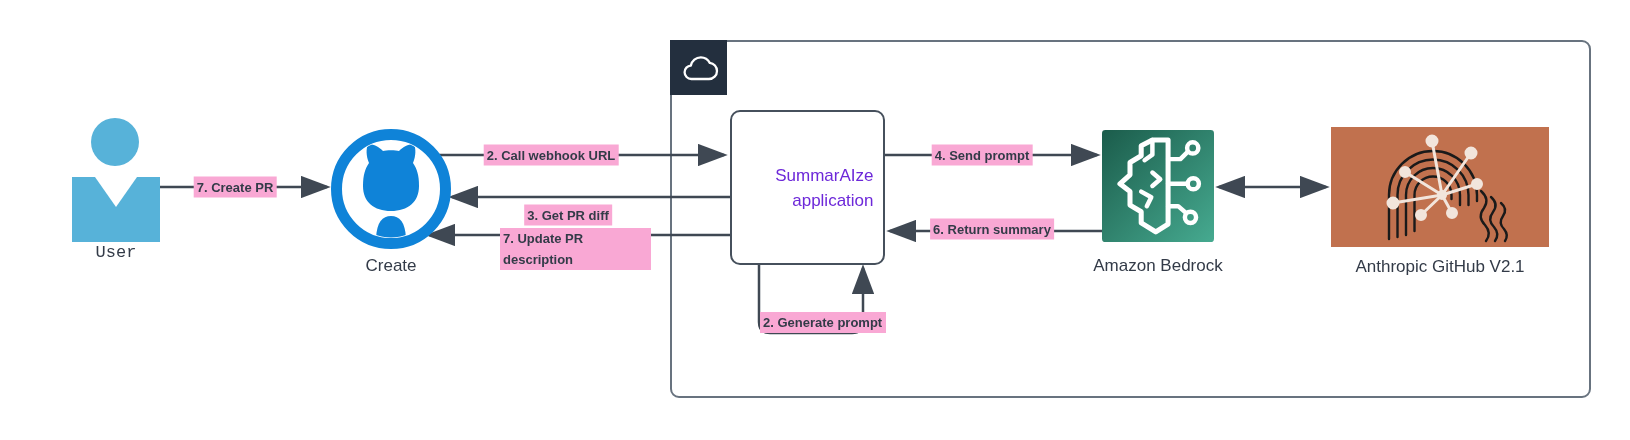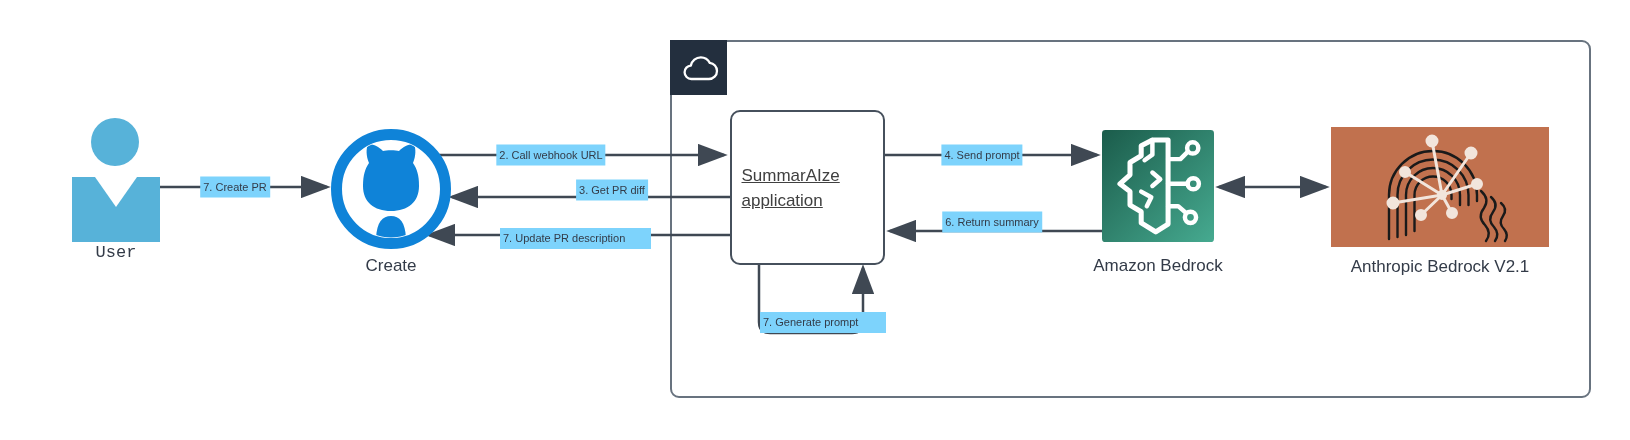--- a/index.html
+++ b/index.html
@@ -13,25 +13,25 @@
     left:670px;top:40px;width:917px;height:354px;
     border:2px solid #68737f;border-radius:9px;background:transparent;
   }
   #aws-badge{left:670px;top:40px;width:57px;height:55px;background:#232f3e;}
   
   #app-box{
     left:730px;top:110px;width:155px;height:155px;background:#ffffff;
     border:2px solid #46505c;border-radius:10px;
     display:flex;align-items:center;justify-content:center;box-sizing:border-box;
   }
-  #app-box .txt{width:132px;text-align:left;font-size:17px;line-height:25px;color:#404040;text-decoration:underline;}
+  #app-box .txt{width:132px;text-align:right;font-size:17px;line-height:25px;color:#6d28d9;}
   
   .edge-lbl{
-    position:absolute;font-size:11px;font-weight:normal;color:#333b48;
-    background:#7dd3fc;line-height:21px;padding:0 3px;white-space:nowrap;
+    position:absolute;font-size:13px;font-weight:bold;color:#333b48;
+    background:#f9a8d4;line-height:21px;padding:0 3px;white-space:nowrap;
     transform:translate(-50%,-50%);
   }
   .edge-lbl.block{transform:none;white-space:normal;text-align:left;}
   
   .node-lbl{
     position:absolute;font-size:17px;color:#333b48;white-space:nowrap;
     transform:translateX(-50%);
   }
   svg{display:block;}
   #wires{left:0;top:0;}
@@ -138,23 +138,23 @@
       <circle cx="101" cy="14" r="5"></circle>
         <circle cx="140" cy="26" r="5"></circle>
         <circle cx="146" cy="57" r="4.5"></circle>
       <circle cx="121" cy="86" r="4.5"></circle>
         <circle cx="90" cy="88" r="4.5"></circle>
         <circle cx="62" cy="76" r="5"></circle>
       <circle cx="74" cy="45" r="4.5"></circle>
         <circle cx="111" cy="68" r="3.5"></circle>
     </g>
   </svg>
-  <div class="node-lbl" style="left:1440px;top:257px;">Anthropic Bedrock V2.1</div>
+  <div class="node-lbl" style="left:1440px;top:257px;">Anthropic GitHub V2.1</div>
 
   <div class="edge-lbl" style="left:235px;top:187px;">7. Create PR</div>
   <div class="edge-lbl" style="left:551px;top:155px;">2. Call webhook URL</div>
-  <div class="edge-lbl" style="left:568px;top:190px;margin-left:44px;">3. Get PR diff</div>
+  <div class="edge-lbl" style="left:568px;top:215px;">3. Get PR diff</div>
   <div class="edge-lbl block" style="left:500px;top:228px;width:145px;">7. Update PR description</div>
-  <div class="edge-lbl block" style="left:760px;top:312px;width:120px;">7. Generate prompt</div>
+  <div class="edge-lbl block" style="left:760px;top:312px;width:120px;">2. Generate prompt</div>
   <div class="edge-lbl" style="left:982px;top:155px;">4. Send prompt</div>
-  <div class="edge-lbl" style="left:992px;top:222px;">6. Return summary</div>
+  <div class="edge-lbl" style="left:992px;top:229px;">6. Return summary</div>
 
 </div>
 
 </body></html>

